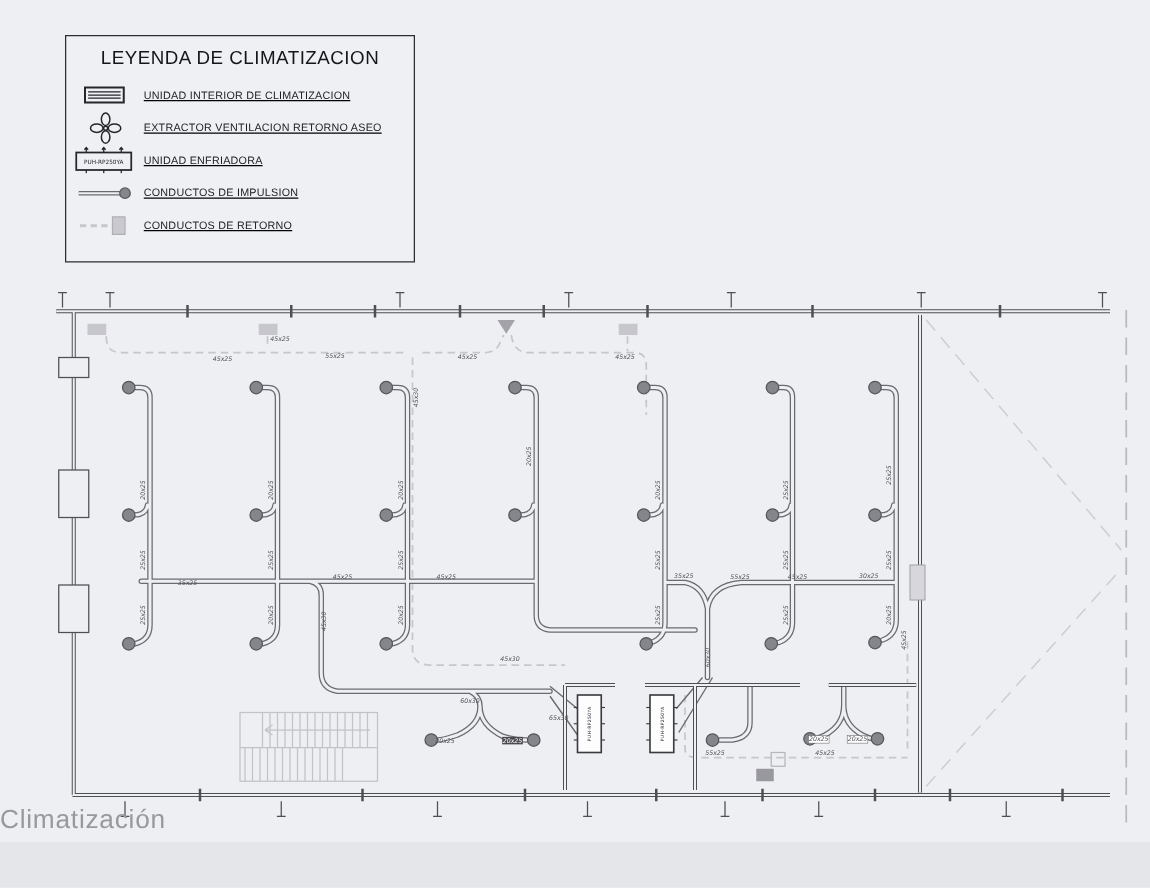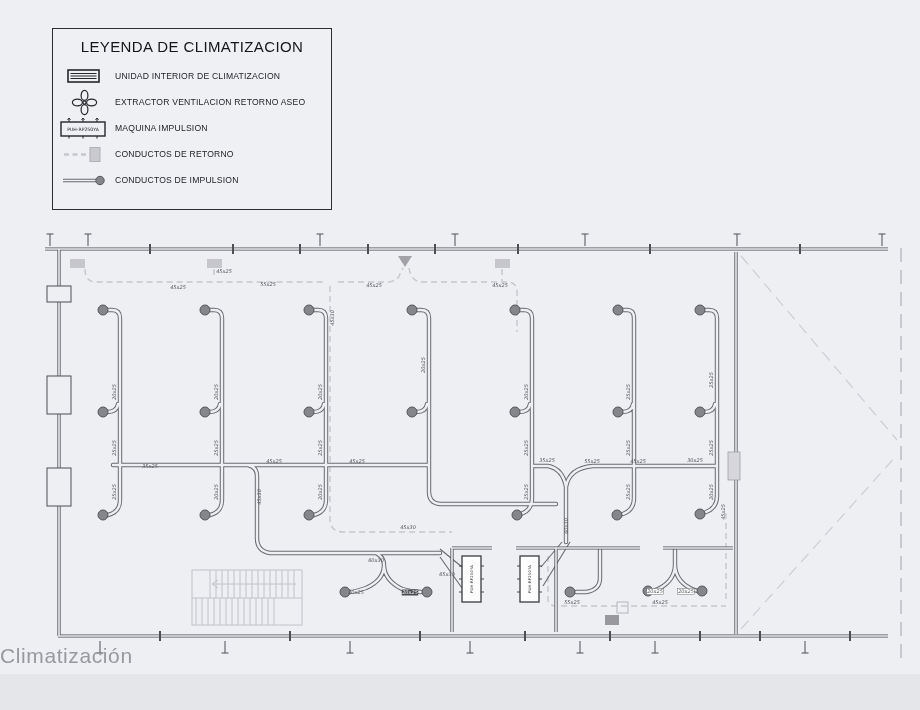--- a/index.html
+++ b/index.html
@@ -2,21 +2,21 @@
 <html><head>
 <meta charset="utf-8">
 <style>
   html,body{margin:0;padding:0;background:#e4e6ea;}
   .page{position:relative;width:920px;height:674px;background:#edeff3;overflow:hidden;
         font-family:"Liberation Sans",sans-serif;}
   
   .legend{position:absolute;left:52px;top:28px;width:280px;height:182px;
           border:1.6px solid #2c2c31;background:#eef0f4;box-sizing:border-box;padding-top:9px;}
   .legend-title{text-align:center;font-size:15px;color:#15151a;letter-spacing:.4px;margin-bottom:8px;}
-  .legend-item{display:flex;align-items:center;height:26px;}
+  .legend-item{display:flex;align-items:center;height:26px;text-decoration:underline;}
   .legend-icon{width:62px;display:flex;justify-content:center;align-items:center;flex:0 0 62px;}
   .legend-label{font-size:8.6px;color:#1d1d22;letter-spacing:.2px;}
   
   #plan-svg{position:absolute;left:0;top:0;width:920px;height:710px;}
   .wall-dark{stroke:#4e4e54;stroke-width:3.2;fill:none;}
   .wall-inner{stroke:#edeff3;stroke-width:1.6;fill:none;}
   .tick{stroke:#4e4e54;stroke-width:1;fill:none;}
   .tick2{stroke:#4e4e54;stroke-width:2;fill:none;}
   .duct-outer{stroke:#6a6a71;stroke-width:4.4;fill:none;stroke-linecap:round;}
   .duct-inner{stroke:#edeff3;stroke-width:2.4;fill:none;stroke-linecap:round;}
@@ -285,39 +285,39 @@
 
     <div class="legend-item">
       <span class="legend-icon">
         <svg width="50" height="22" viewBox="0 0 50 22">
           <rect x="2" y="5" width="44" height="14" fill="#eef0f4" stroke="#26262b" stroke-width="1.4"></rect>
           <path d="M10 5 V2 M8.5 2.8 L10 1 L11.5 2.8 M24 5 V2 M22.5 2.8 L24 1 L25.5 2.8 M38 5 V2 M36.5 2.8 L38 1 L39.5 2.8
                    M10 19 V21.5 M24 19 V21.5 M38 19 V21.5" stroke="#26262b" stroke-width="1" fill="none"></path>
           <text x="24" y="14" text-anchor="middle" font-size="4.6" font-family="DejaVu Sans, sans-serif" fill="#26262b">PUH-RP250YA</text>
         </svg>
       </span>
-      <span class="legend-label">MAQUINA IMPULSION</span>
-    </div>
-
-    <div class="legend-item">
-      <span class="legend-icon">
-        <svg width="46" height="19" viewBox="0 0 46 19">
-          <path d="M3 9.5 H29" stroke="#c6c6cc" stroke-width="2.4" stroke-dasharray="5 3.5"></path>
-          <rect x="29" y="2.5" width="10" height="14" fill="#c9c9cf" stroke="#b0b0b6" stroke-width="1"></rect>
-        </svg>
-      </span>
-      <span class="legend-label">CONDUCTOS DE RETORNO</span>
+      <span class="legend-label">UNIDAD ENFRIADORA</span>
     </div>
 
     <div class="legend-item">
       <span class="legend-icon">
         <svg width="48" height="13" viewBox="0 0 48 13">
           <path d="M3 6.5 H36" stroke="#6a6a71" stroke-width="3.6"></path>
           <path d="M3 6.5 H36" stroke="#eef0f4" stroke-width="1.6"></path>
           <circle cx="40" cy="6.5" r="4.2" fill="#85858c" stroke="#55555b" stroke-width="1"></circle>
         </svg>
       </span>
       <span class="legend-label">CONDUCTOS DE IMPULSION</span>
     </div>
+
+    <div class="legend-item">
+      <span class="legend-icon">
+        <svg width="46" height="19" viewBox="0 0 46 19">
+          <path d="M3 9.5 H29" stroke="#c6c6cc" stroke-width="2.4" stroke-dasharray="5 3.5"></path>
+          <rect x="29" y="2.5" width="10" height="14" fill="#c9c9cf" stroke="#b0b0b6" stroke-width="1"></rect>
+        </svg>
+      </span>
+      <span class="legend-label">CONDUCTOS DE RETORNO</span>
+    </div>
   </div>
 
   <div class="caption">Climatización</div>
 </div>
 
 </body></html>

